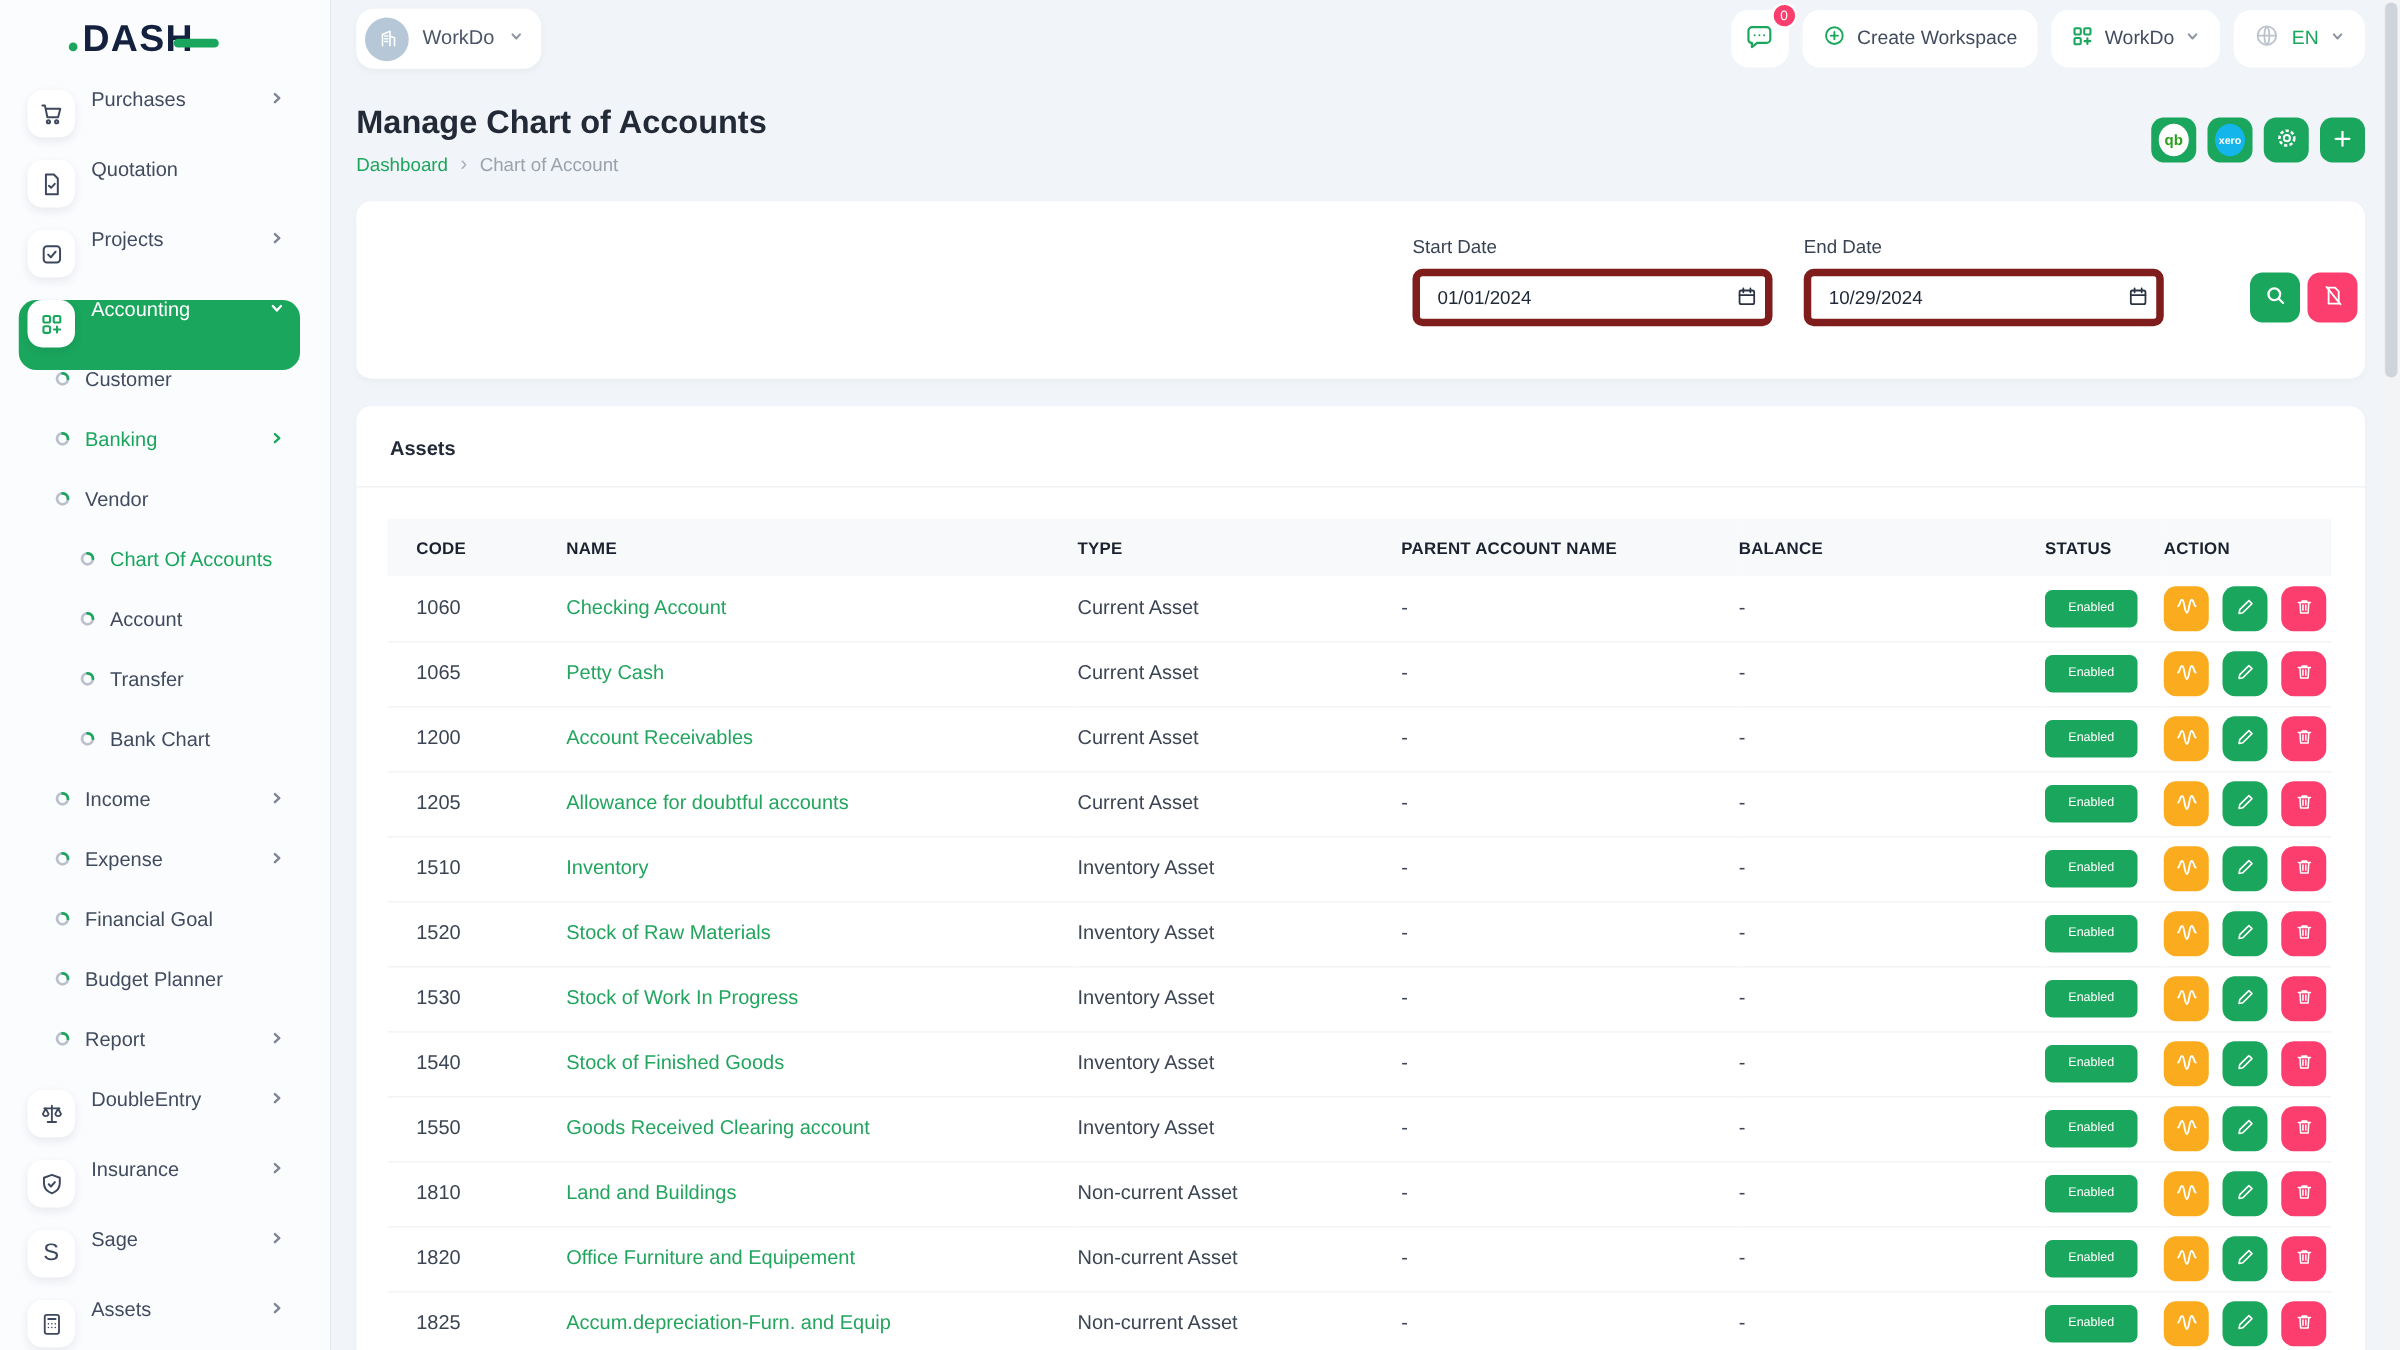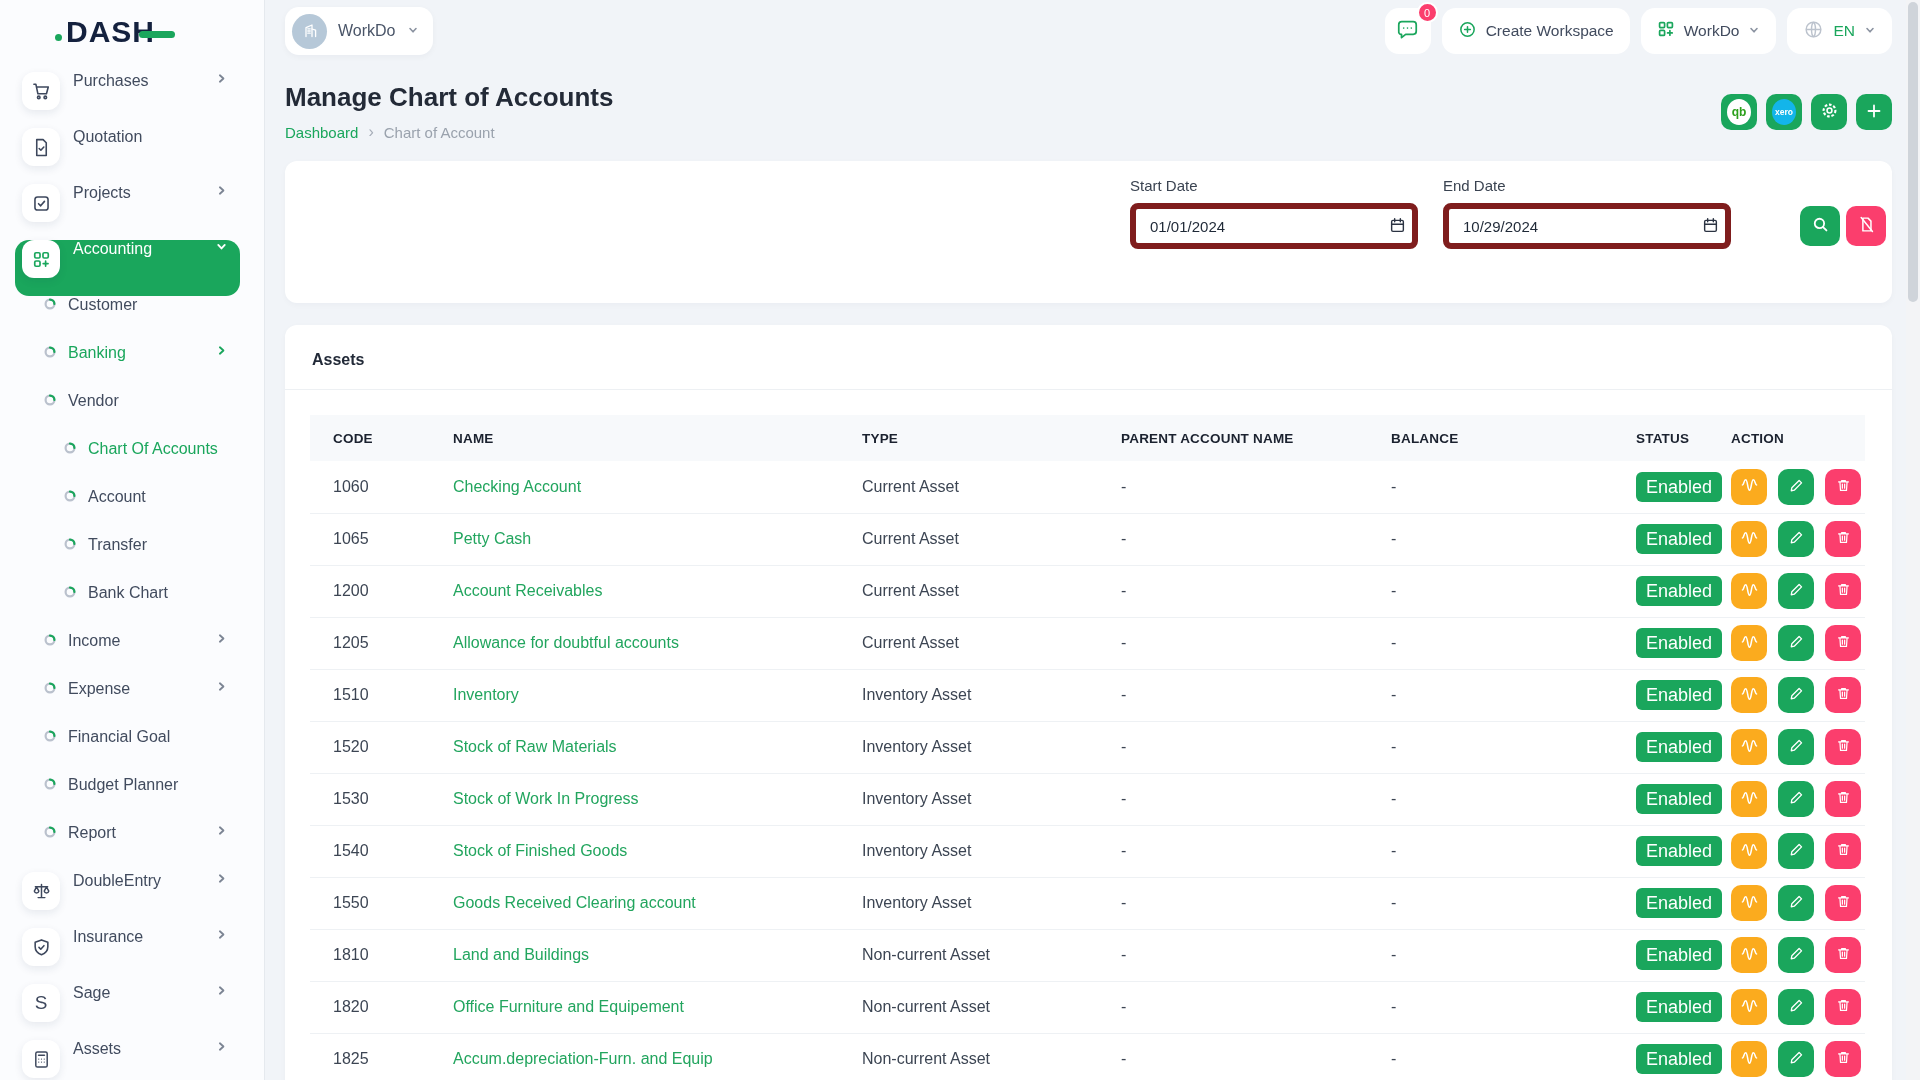--- a/index.html
+++ b/index.html
@@ -59,21 +59,21 @@
   .head-actions { display:flex; gap:9px; padding-top:12px; }
   .sq-btn { width:36px; height:36px; border-radius:10px; background:#1aa65c; border:none;
     display:flex; align-items:center; justify-content:center; cursor:pointer; }
   .qb-circle { width:26px; height:26px; border-radius:50%; background:#fff; color:#2ca01c;
     font-weight:700; font-size:12px; display:flex; align-items:center; justify-content:center; }
   .xero-circle { width:26px; height:26px; border-radius:50%; background:#13b5ea; color:#fff;
     font-weight:700; font-size:8.5px; display:flex; align-items:center; justify-content:center; }
   
   .filter-card { margin-top:20px; background:#fff; border-radius:12px; height:142px;
     box-shadow:0 2px 6px rgba(20,30,60,.03); position:relative; }
-  .filter-row { position:absolute; top:16px; right:6px; display:flex; align-items:flex-end; }
+  .filter-row { position:absolute; top:28px; right:6px; display:flex; align-items:flex-end; }
   .fgroup { width:288px; margin-right:25px; }
   .fgroup .flabel { display:block; font-size:15px; color:#3a4351; margin-bottom:9px; }
   .finput-wrap { position:relative; }
   .finput { width:288px; height:46px; border:6px solid #7f1d1d; border-radius:8px;
     padding:0 42px 0 14px; font-size:15px; color:#1f2937; background:#fff; outline:none;
     font-family:"Liberation Sans", sans-serif; }
   .cal-ic { position:absolute; right:12px; top:14px; pointer-events:none; display:flex; }
   .fbtns { display:flex; gap:6px; margin-left:44px; margin-bottom:3px; }
   .fbtn { width:40px; height:40px; border-radius:10px; border:none; display:flex;
     align-items:center; justify-content:center; cursor:pointer; }
@@ -86,21 +86,21 @@
   .divider { border-top:1px solid #edf0f3; margin:0 -27px 0 -25px; }
   table { width:1555px; border-collapse:collapse; margin-top:25px; }
   thead tr { background:#f7f9fb; }
   th { height:46px; text-align:left; font-size:13.5px; font-weight:700; color:#1b222f;
     letter-spacing:.2px; }
   th:first-child, td:first-child { padding-left:23px; }
   td { height:52px; border-bottom:1px solid #eef1f4; font-size:16px; color:#3c4553; }
   tbody tr:last-child td { border-bottom:none; }
   .link { color:#22a55e; text-decoration:none; cursor:pointer; }
   .badge-enabled { display:inline-block; min-width:74px; height:30px; line-height:30px;
-    padding:0 10px; background:#1aa65c; border-radius:6px; color:#fff; font-size:18px;
+    padding:0 10px; background:#1aa65c; border-radius:6px; color:#fff; font-size:10px;
     text-align:center; }
   .act { display:flex; gap:11px; }
   .act-btn { width:36px; height:36px; border-radius:10px; border:none; display:flex;
     align-items:center; justify-content:center; cursor:pointer; }
   .act-btn.orange { background:#fbab1e; }
   .act-btn.green  { background:#1aa65c; }
   .act-btn.pink   { background:#fb3e6d; }
   
   .scrollbar { position:fixed; right:0; top:0; width:14px; height:100%; background:#f3f4f6; z-index:9; }
   .scrollbar .thumb { position:absolute; top:2px; left:2px; width:10px; height:300px;

